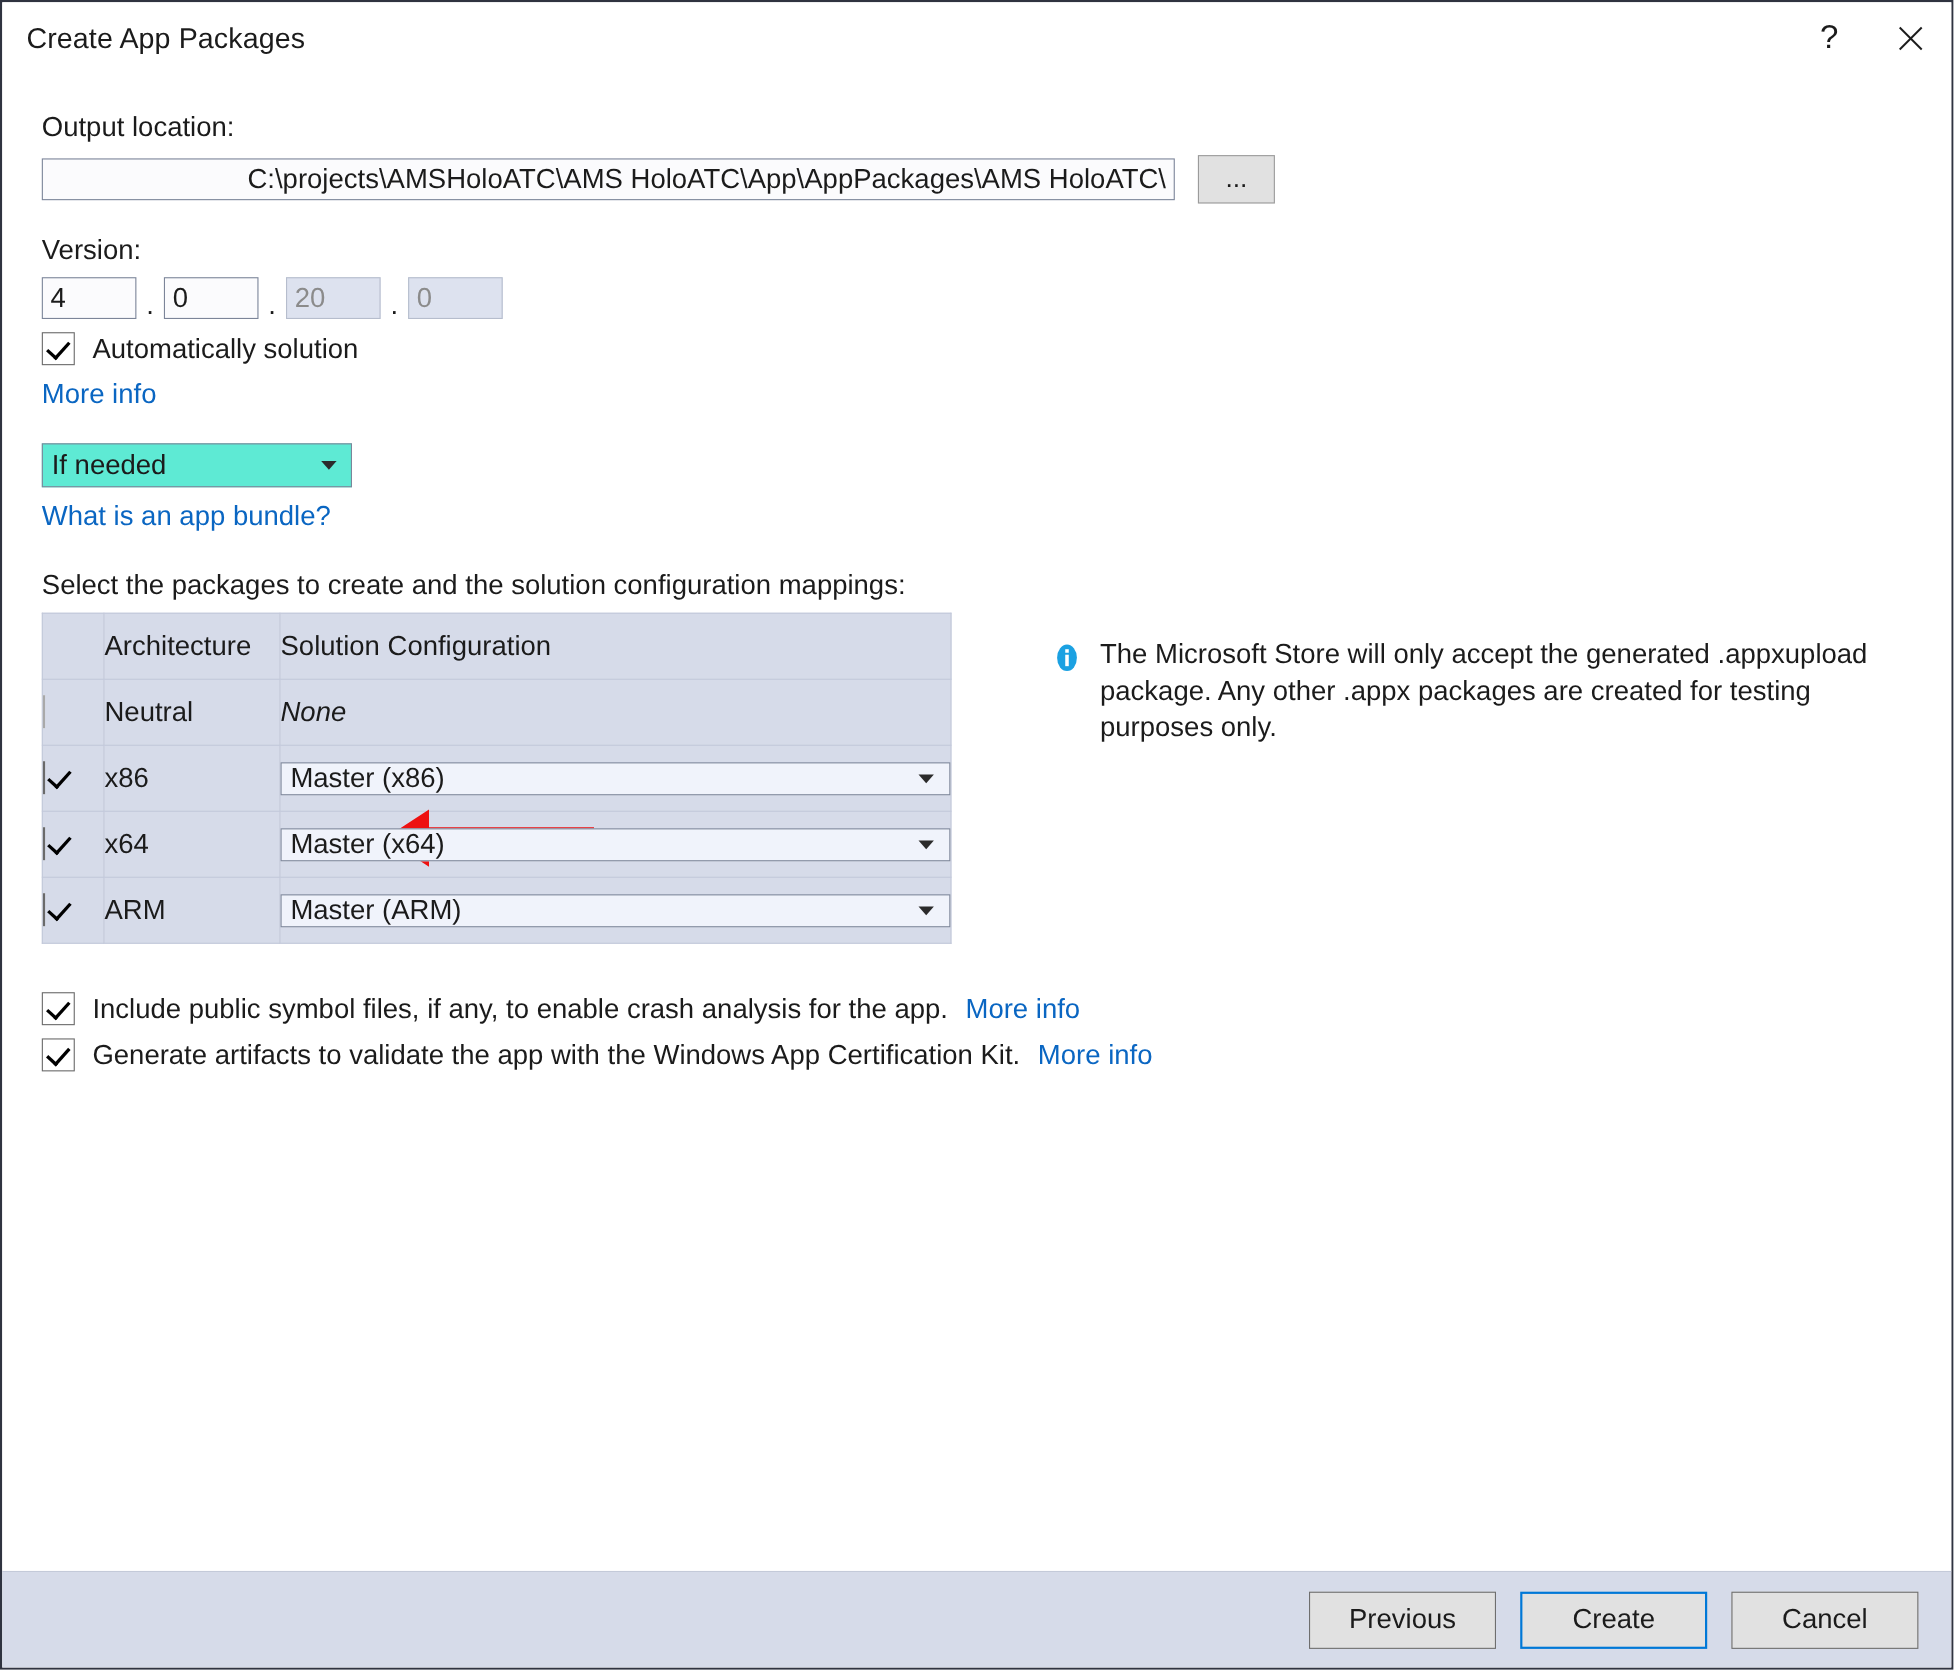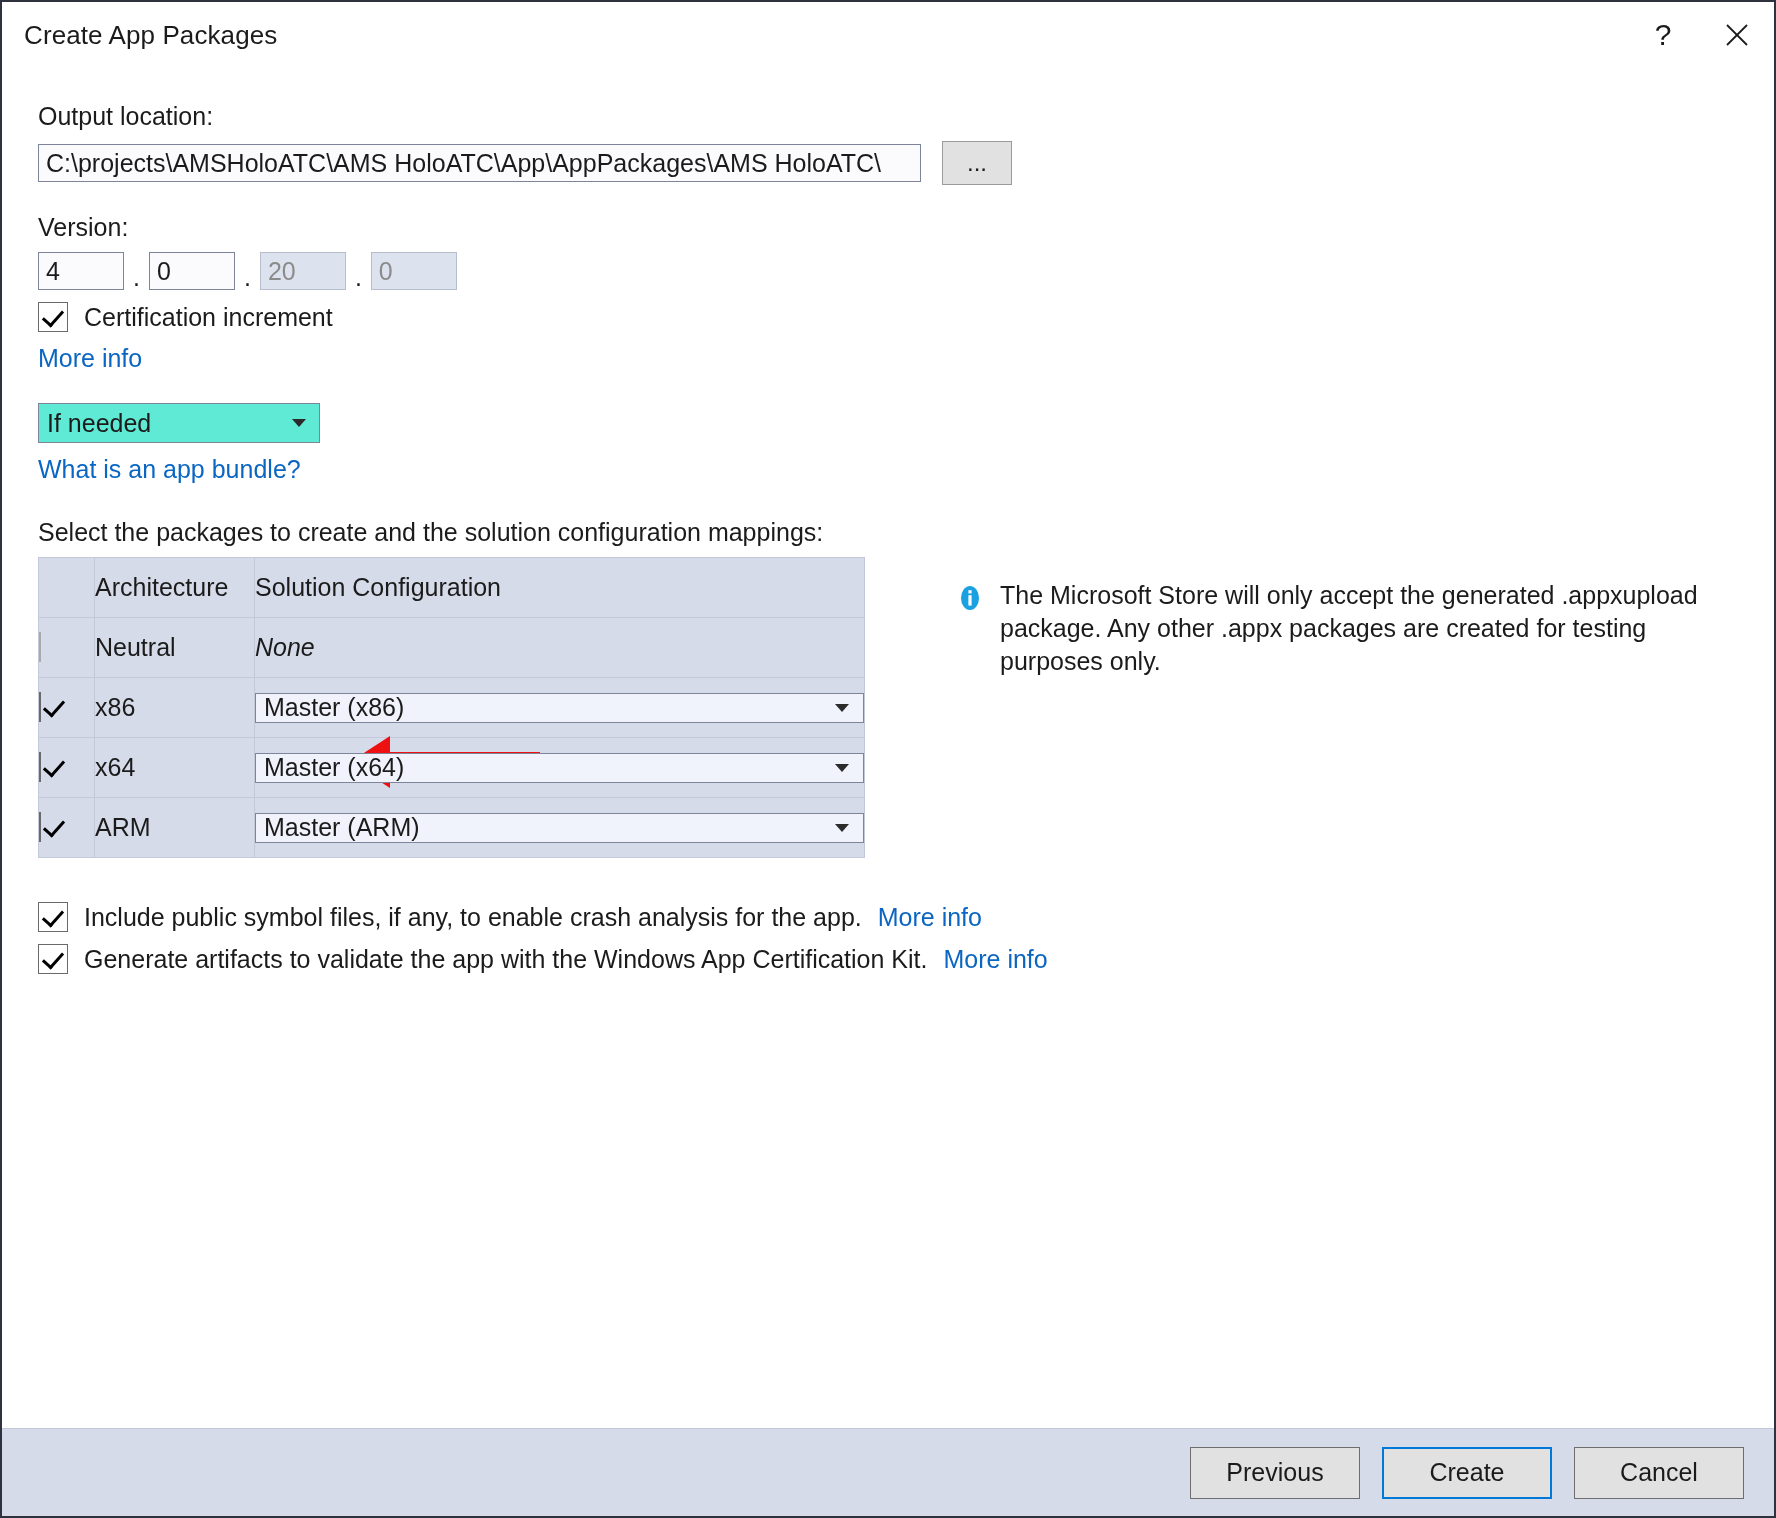--- a/index.html
+++ b/index.html
@@ -113,21 +113,21 @@
     height: 38px;
     border: 1px solid #7c8599;
     background: #fbfbfd;
     font-family: "Liberation Sans", sans-serif;
     font-size: 25px;
     color: #1b1b1b;
     padding: 0 7px;
     line-height: 36px;
     outline: none;
   }
-  .output-input { width: 883px; }
+  .output-input { width: 1030px; text-align: right; }
   .browse-btn {
     width: 70px;
     height: 44px;
     border: 1px solid #9b9b9b;
     background: #e1e1e1;
     font-family: "Liberation Sans", sans-serif;
     font-size: 24px;
     color: #1b1b1b;
     cursor: default;
     padding: 0;
@@ -379,21 +379,21 @@
       <span class="ver-dot">.</span>
       <input class="text-input ver-box" type="text" value="0" style="">
       <span class="ver-dot">.</span>
       <input class="text-input ver-box readonly" type="text" readonly="" value="20" style="">
       <span class="ver-dot">.</span>
       <input class="text-input ver-box readonly" type="text" readonly="" value="0" style="">
     </div>
 
     <div class="cbrow">
       <span class="cb checked"></span>
-      <span class="cbrow-label">Certification increment</span>
+      <span class="cbrow-label">Automatically solution</span>
     </div>
     <a class="link link-block">More info</a>
 
     <div style="height:30px"></div>
 
     <div class="combo">
       <span class="combo-text">If needed</span>
       <span class="combo-arrow"></span>
     </div>
     <a class="link link-block">What is an app bundle?</a>

